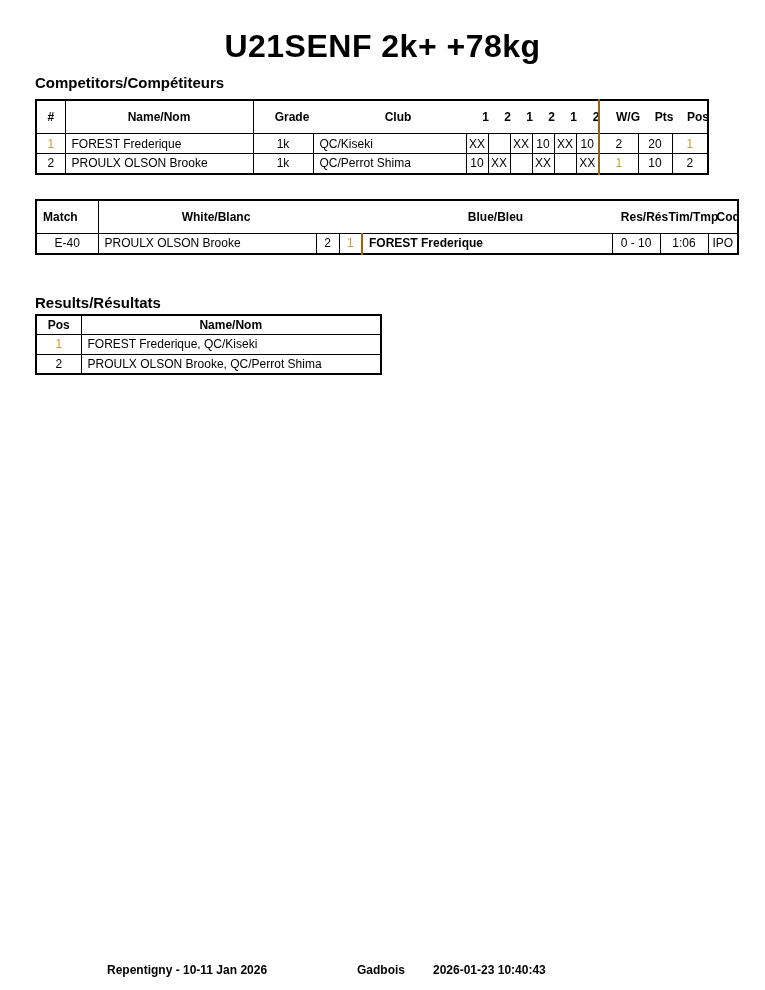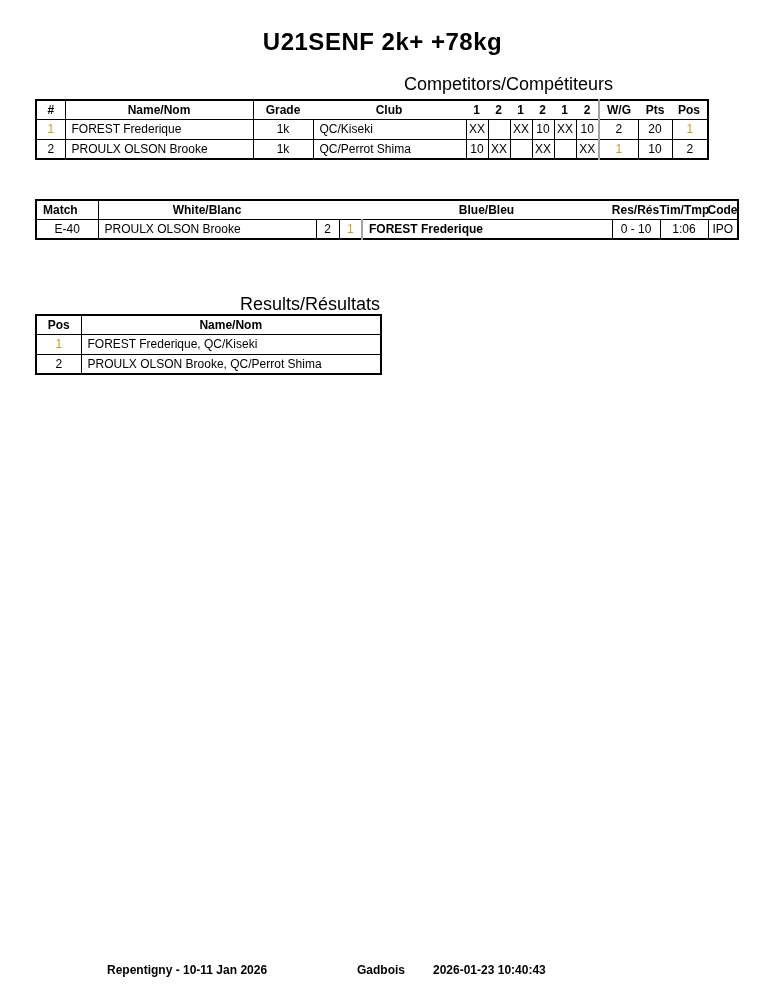--- a/index.html
+++ b/index.html
@@ -3,41 +3,41 @@
 <meta charset="utf-8">
 <style>
   :root { --gold: #c2a033; }
   * { margin:0; padding:0; box-sizing:border-box; }
   html,body { background:#fff; }
   body {
     position:relative; width:765px; height:990px;
     font-family:"Liberation Sans", sans-serif; color:#000; overflow:hidden;
   }
   .title { position:absolute; top:28px; left:0; width:765px; text-align:center;
-           font-size:24px; font-weight:bold; letter-spacing:0.5px; }
-  .sec-heading { position:absolute; font-size:18px; font-weight:normal; text-align:right; }
+           font-size:32px; font-weight:bold; letter-spacing:0.5px; }
+  .sec-heading { position:absolute; font-size:15px; font-weight:bold; text-align:left; }
   #competitors-heading { top:74px;  left:35px; width:578px; }
   #matches-heading     { top:192px; left:35px; width:702px;margin-top:8px; }
   #results-heading     { top:294px; left:35px; width:345px; }
 
   table { position:absolute; border-collapse:collapse; table-layout:fixed;
           border:2px solid #000; background:#fff; }
   #competitors-table { top:99px;  left:35px; width:672px; }
   #matches-table     { top:199px; left:35px; width:702px; }
   #results-table     { top:314px; left:35px; width:345px; }
 
   td { border:1px solid #000; font-size:12px; height:20px; padding:0 3px;
        white-space:nowrap; overflow:hidden; vertical-align:middle; }
   tr.hrow td { height:19px; font-weight:bold; }
   .ctr { text-align:center; padding:0; }
   .lft { text-align:left; padding-left:6px; }
   .bold { font-weight:bold; }
   .gold { color:var(--gold); }
-  .tl2 { border-left:2px solid #a3a3a3; }
-  td.hgroup { padding:0; }
+  .tl2 { border-left:2px solid #a16207; }
+  td.hgroup { padding:9px; }
   .hflex { display:flex; align-items:center; height:100%; }
   .hs { flex:0 0 auto; text-align:center; font-weight:bold; font-size:12px; }
 
   .footer-text { position:absolute; top:963px; font-size:12px; font-weight:bold; white-space:nowrap; }
   #footer-event { left:107px; }
   #footer-operator { left:357px; }
   #footer-printed { left:413px;margin-left:20px; }
 </style>
 </head>
 <body>

